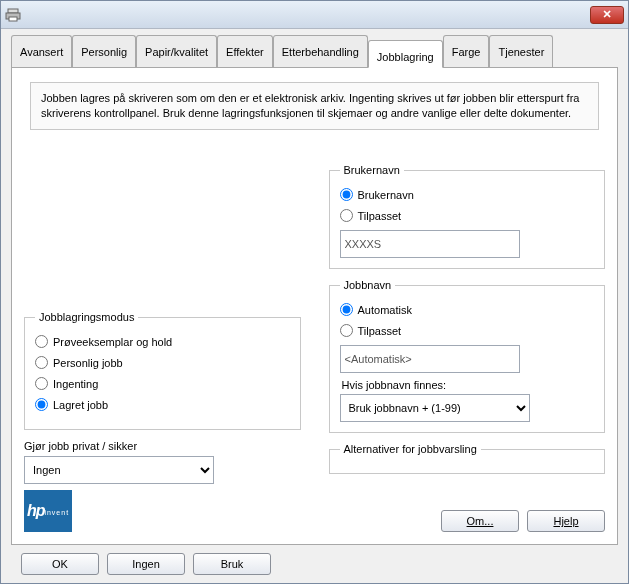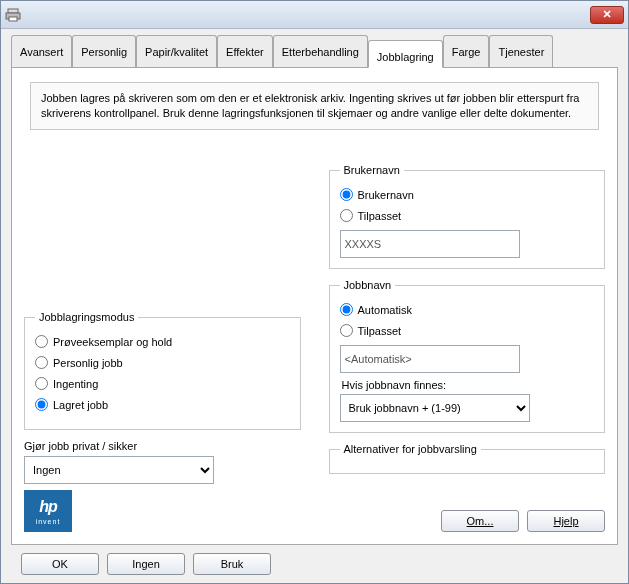--- a/index.html
+++ b/index.html
@@ -21,21 +21,21 @@
   fieldset legend { padding: 0 4px; font-size: 11px; }
   .radio-row { display: flex; align-items: center; gap: 5px; margin: 4px 0 8px 0; }
   .radio-row label, .check-row label { cursor: pointer; }
   .section-title { margin: 8px 0 4px 0; }
   select, input[type=text] { border: 1px solid #a0a8b4; padding: 2px 4px; height: 28px; background: #fff; }
   .wide { width: 180px; }
   .selwide { width: 190px; }
   .check-row { display: flex; align-items: center; gap: 5px; margin: 6px 0 2px 6px; }
   .inner-label { margin: 6px 0 3px 2px; }
   .logo-row { display: flex; align-items: flex-end; justify-content: space-between; margin-top: auto; padding-top: 6px; }
-  .hp-logo { width: 48px; height: 42px; background: #1e6aa6; display:flex; flex-direction:column; align-items:center; justify-content:center; color:#fff; }
+  .hp-logo { width: 48px; height: 42px; background: #1e6aa6; display:flex; align-items:center; justify-content:center; color:#fff; }
   .hp-logo .hp { font-size: 16px; font-style: italic; font-weight: bold; letter-spacing:-1px; }
   .hp-logo .inv { font-size: 7px; letter-spacing: 1px; margin-top:2px;}
   .btn { min-width: 78px; height: 22px; border: 1px solid #8a8f98; background: linear-gradient(#fefefe,#e4e8ef); border-radius: 3px; cursor: pointer; padding: 0 12px; }
   .panel-btns { display: flex; gap: 8px; text-decoration: underline; }
   .dialog-btns { display: flex; gap: 8px; justify-content: flex-start; padding: 8px 10px 0 10px; }
   input[type=radio], input[type=checkbox] { margin:0; }
   .readonly { color:#555; }
 </style>
 </head>
 <body>

